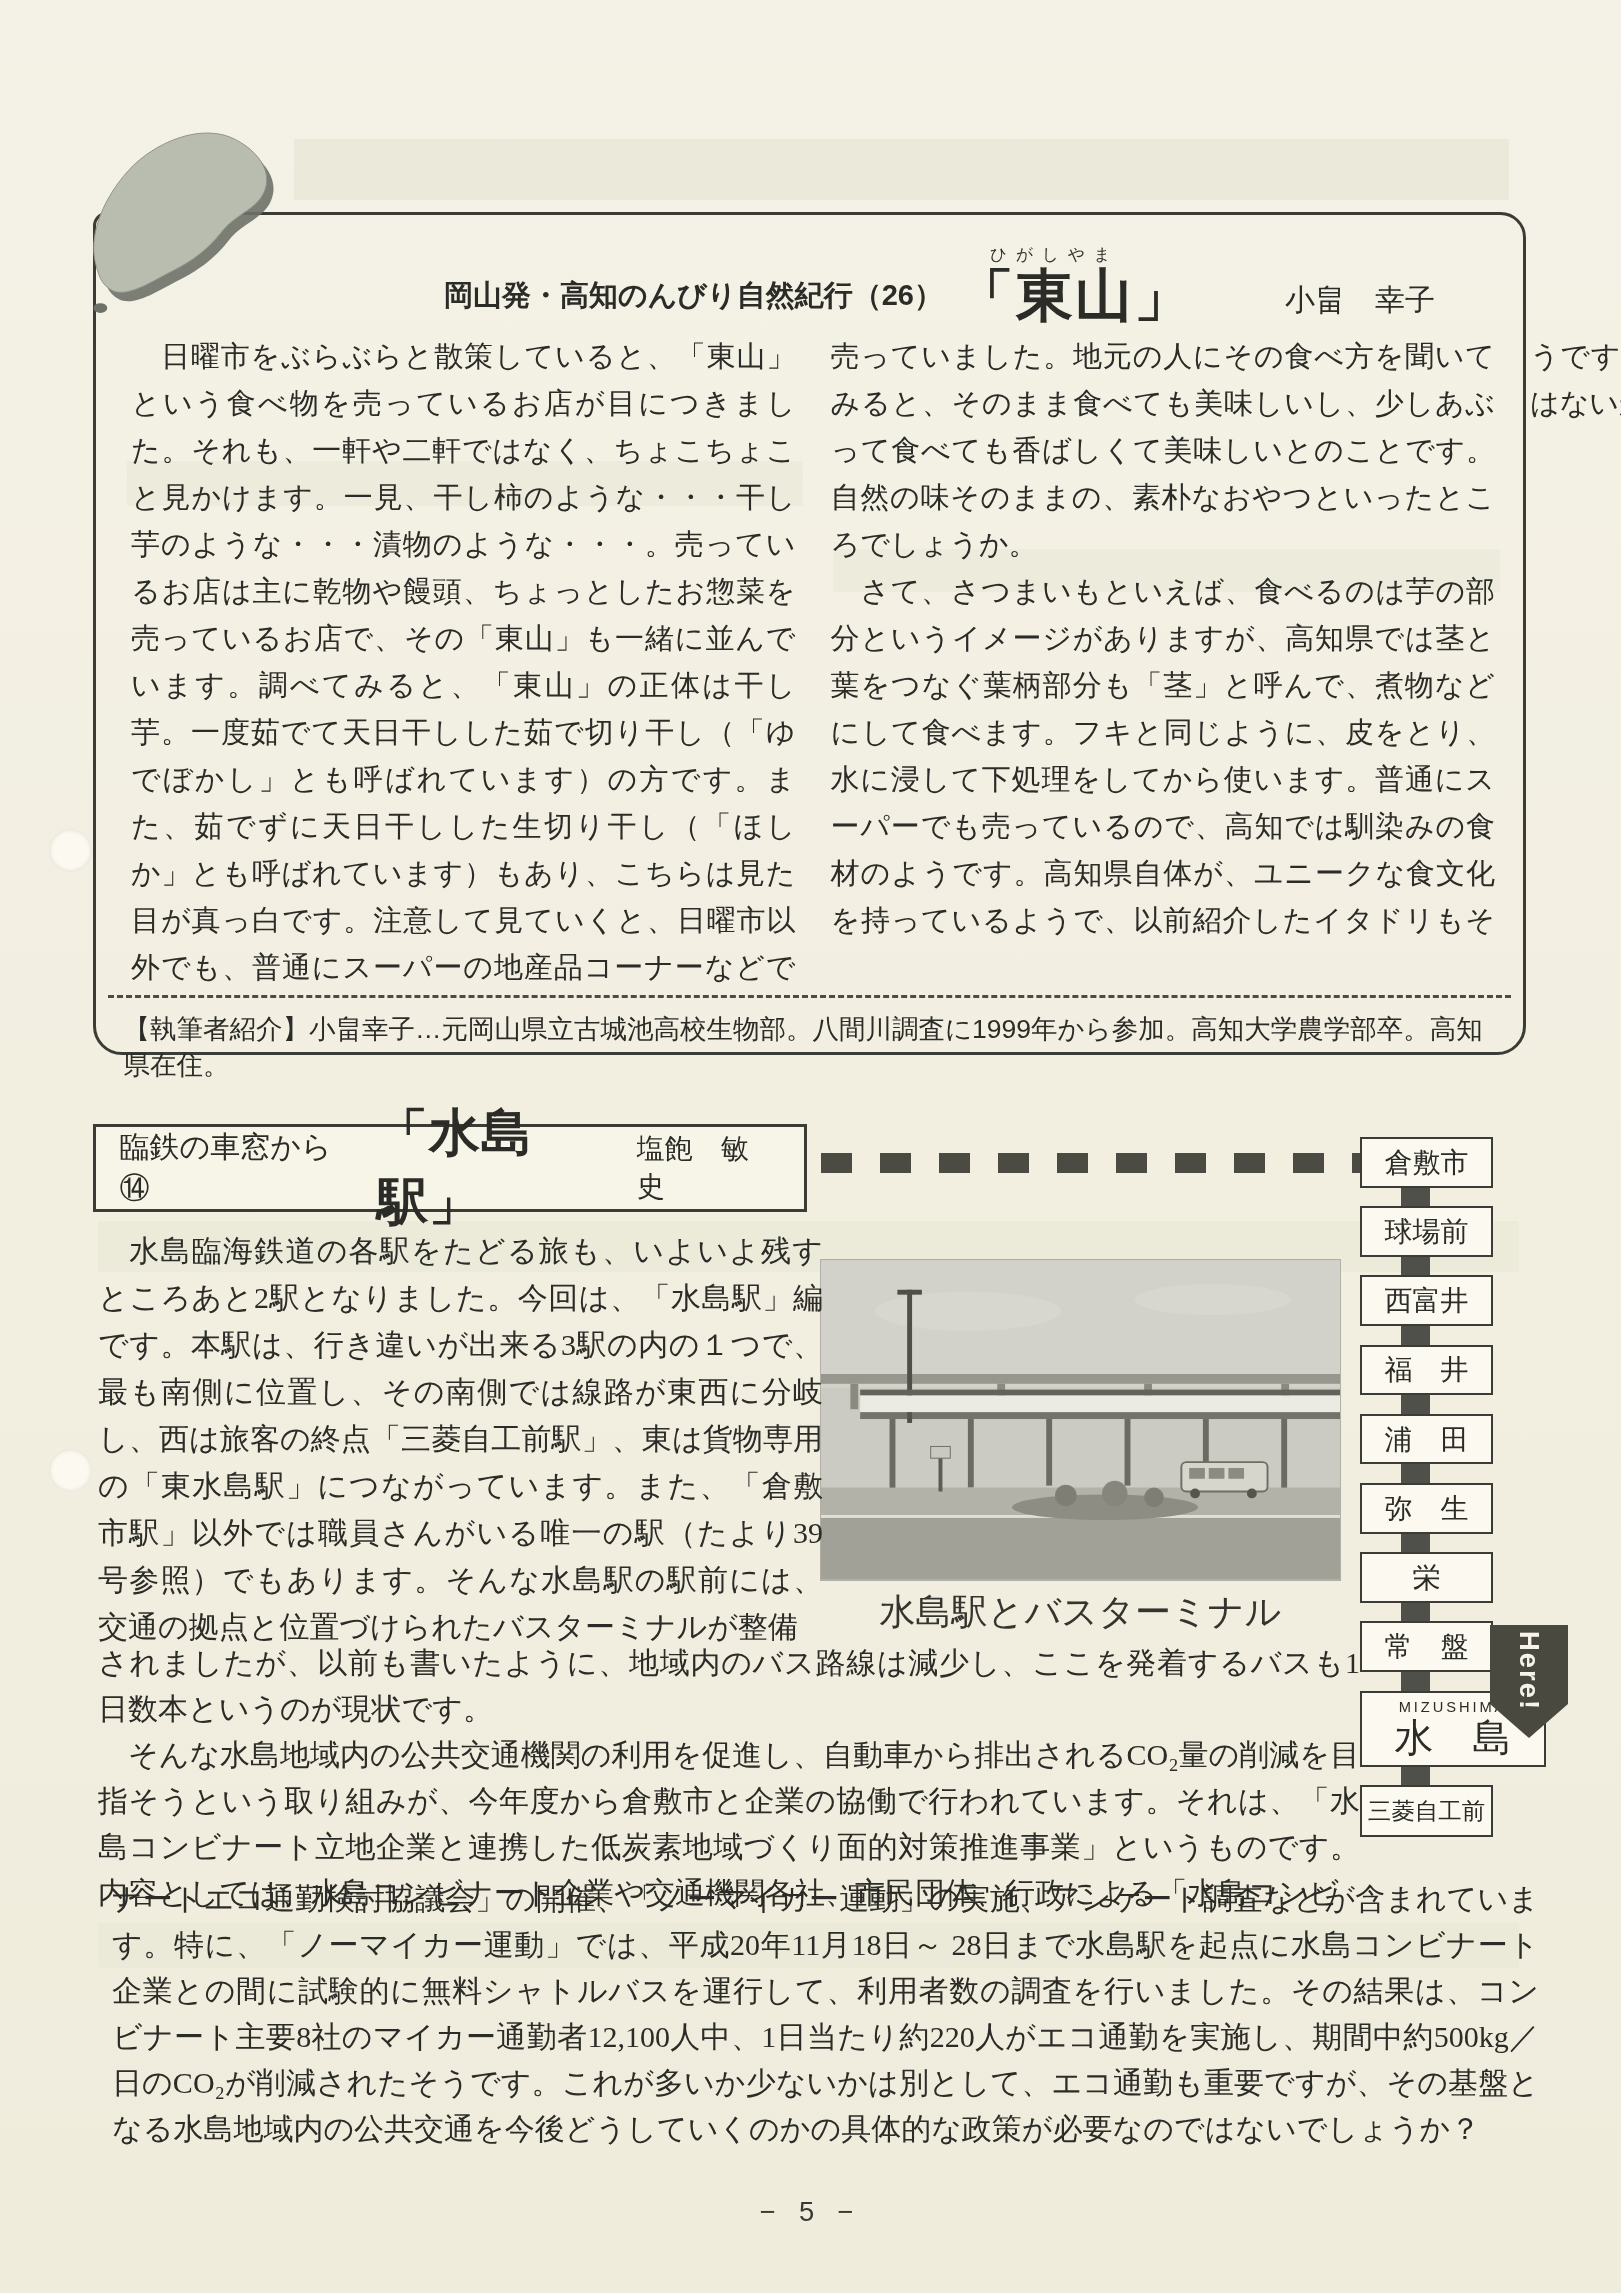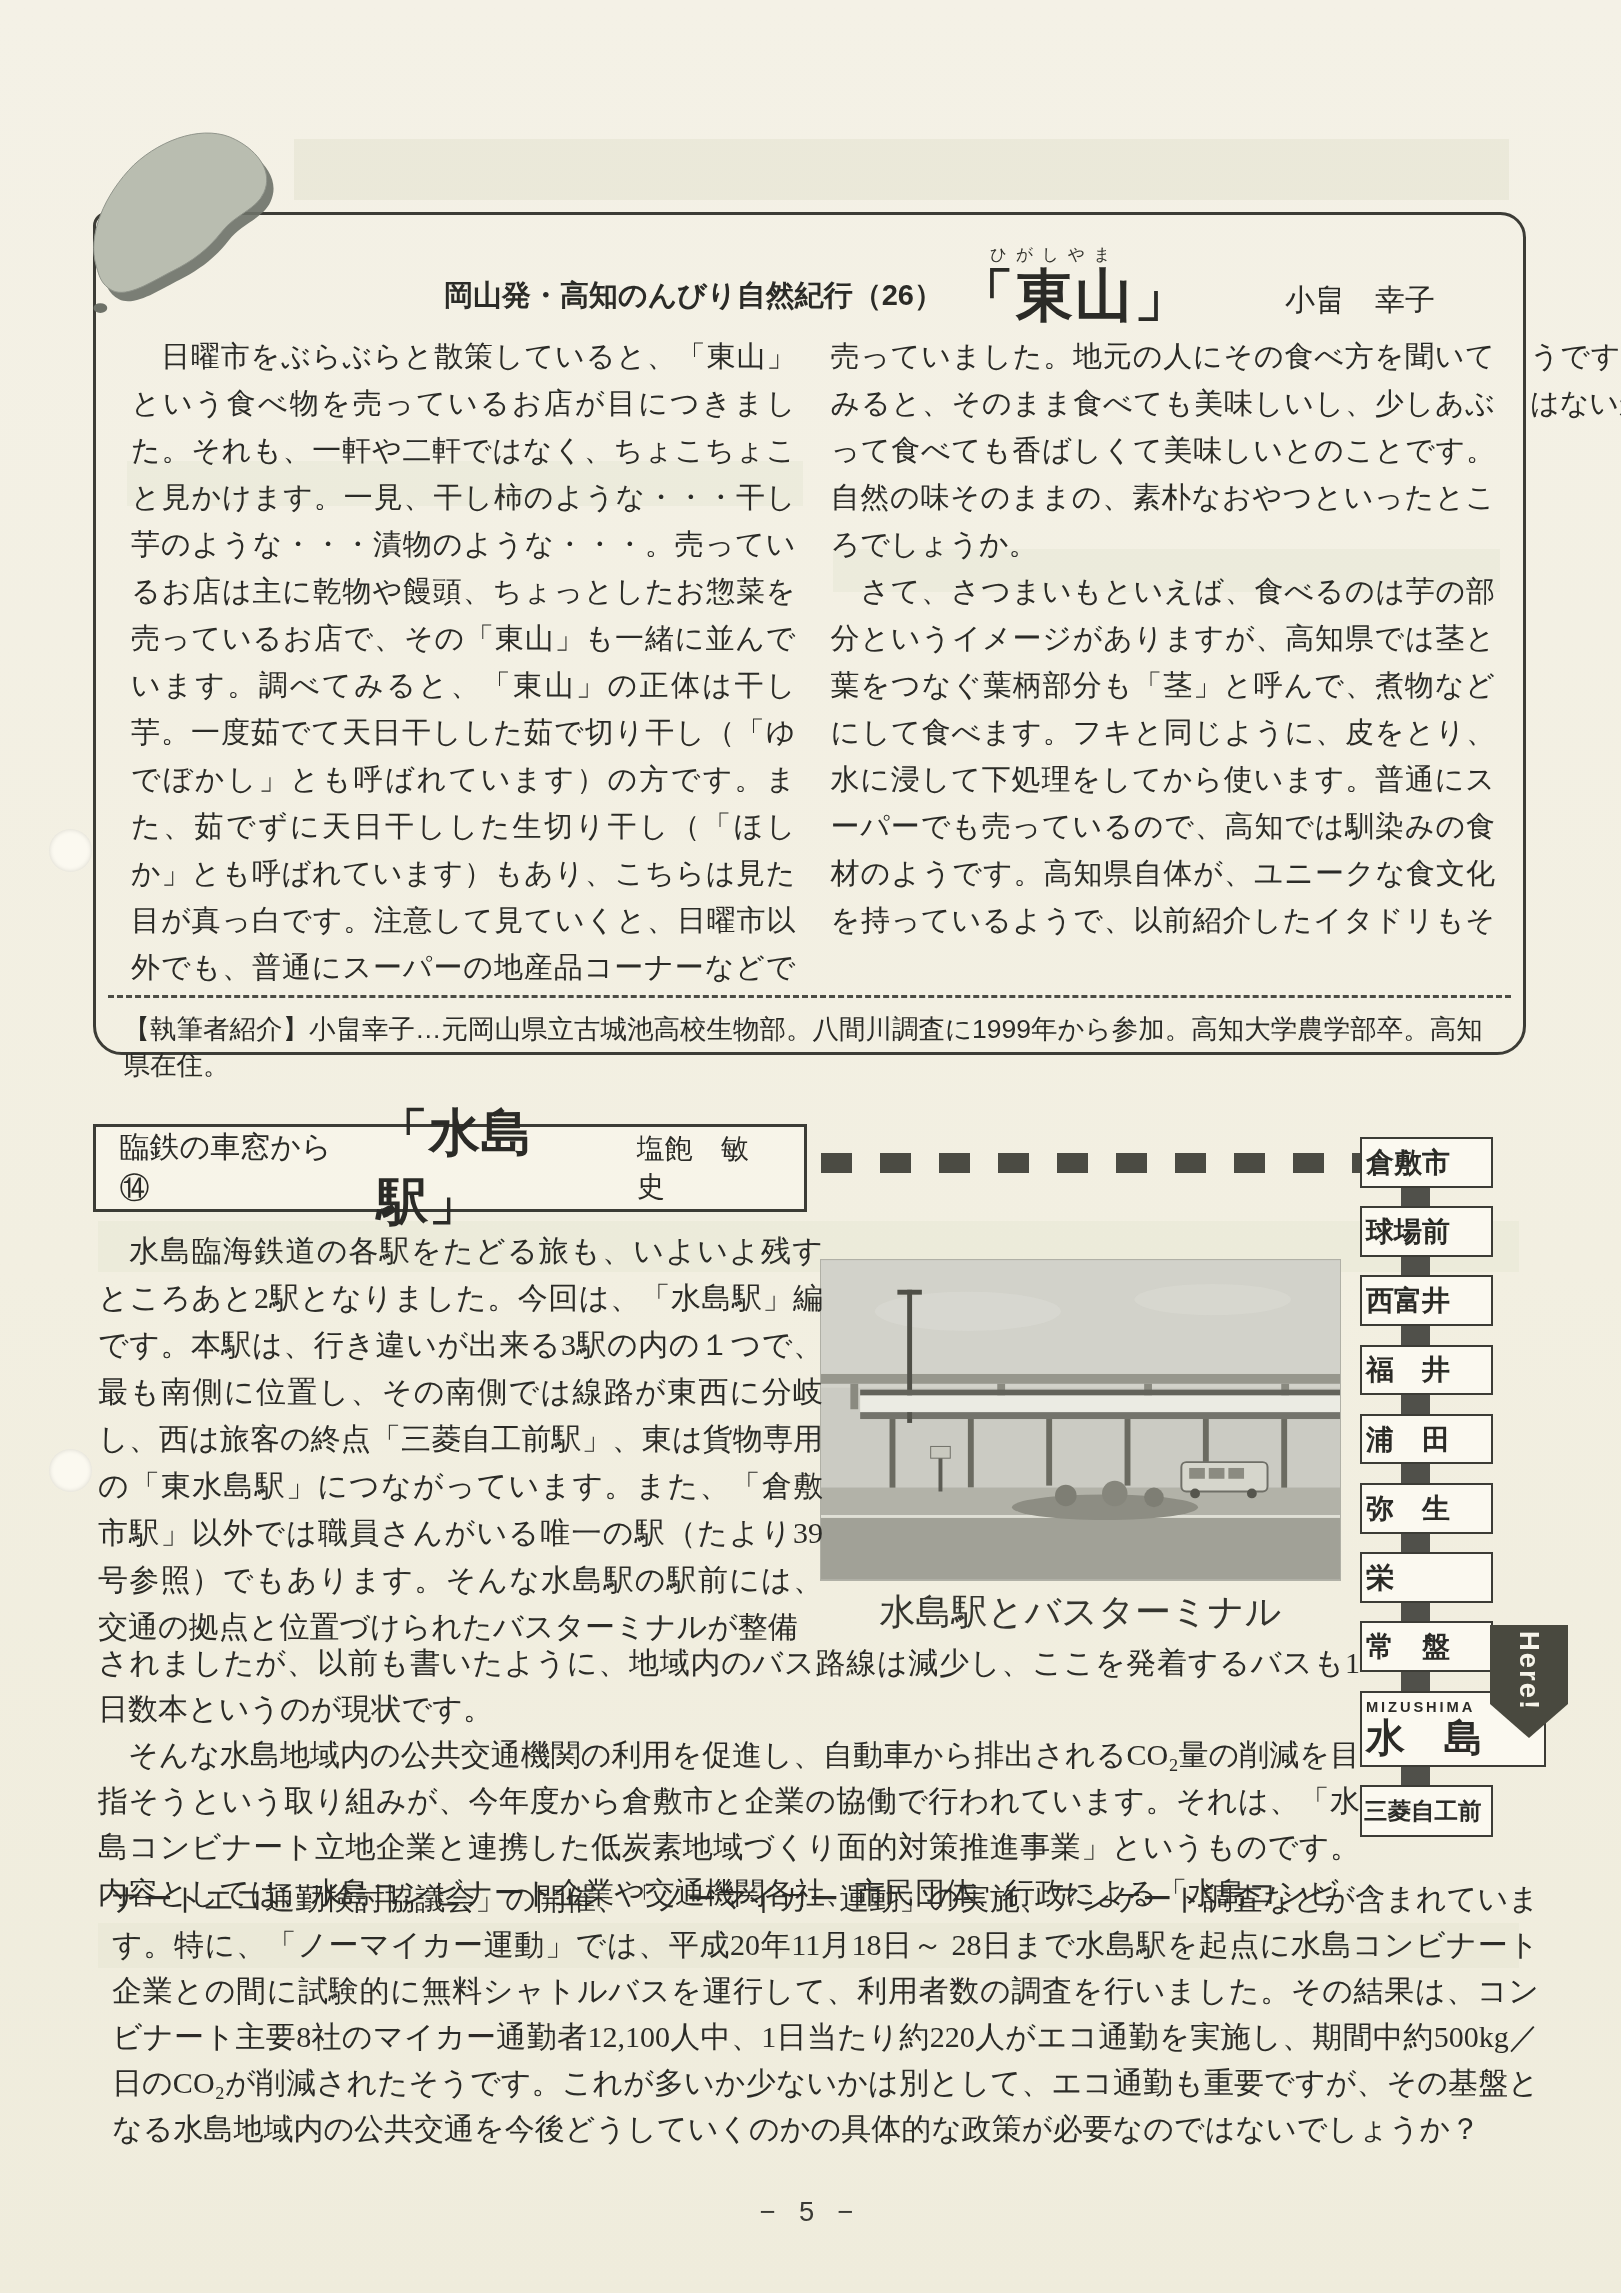--- a/index.html
+++ b/index.html
@@ -38,22 +38,22 @@
   .a2-series{font-family:"Liberation Sans","DejaVu Sans",sans-serif;font-size:30px;font-weight:500;}
   .a2-title{font-size:51px;font-weight:700;margin-left:15.7px;letter-spacing:1px;}
   .a2-author{font-family:"Liberation Sans","DejaVu Sans",sans-serif;font-size:28px;
     font-weight:500;margin-left:auto;margin-right:3.9px;}
   .dash-line{position:absolute;left:821px;top:1153px;width:541px;height:19.6px;
     background:repeating-linear-gradient(90deg,#4b4b43 0 31px,transparent 31px 59px);}
   
   .rail{position:absolute;left:1360px;top:1137px;width:206px;display:flex;
     flex-direction:column;align-items:flex-start;z-index:4;}
   .station{box-sizing:border-box;width:133px;border:2.9px solid #3c3c36;background:#fbf9f0;
-    font-family:"Liberation Sans","DejaVu Sans",sans-serif;font-weight:700;font-size:28px;
-    line-height:1;text-align:left;padding:9.8px 3.9px 8.8px;}
+    font-family:"Liberation Sans","DejaVu Sans",sans-serif;font-weight:400;font-size:28px;
+    line-height:1;text-align:center;padding:9.8px 3.9px 8.8px;}
   .connector{width:29px;height:18.6px;background:#50504a;margin-left:41px;}
   .station.big{width:186px;padding:7.8px 3.9px;}
   .station.big .romaji{display:block;font-size:14.7px;letter-spacing:2.9px;}
   .station.big .kanji{display:block;font-size:39px;margin-top:2.9px;}
   .station.last{font-size:23.5px;padding:12.7px 2px 11.8px;}
   .here{position:absolute;left:1490px;top:1625px;width:78px;height:113px;background:#49493f;
     clip-path:polygon(0 0,100% 0,100% 70%,50% 100%,0 70%);display:flex;
     justify-content:center;z-index:6;}
   .here span{color:#f6f4ea;font-family:"Liberation Sans","DejaVu Sans",sans-serif;
     font-weight:700;font-size:27.4px;writing-mode:vertical-rl;text-orientation:sideways;

